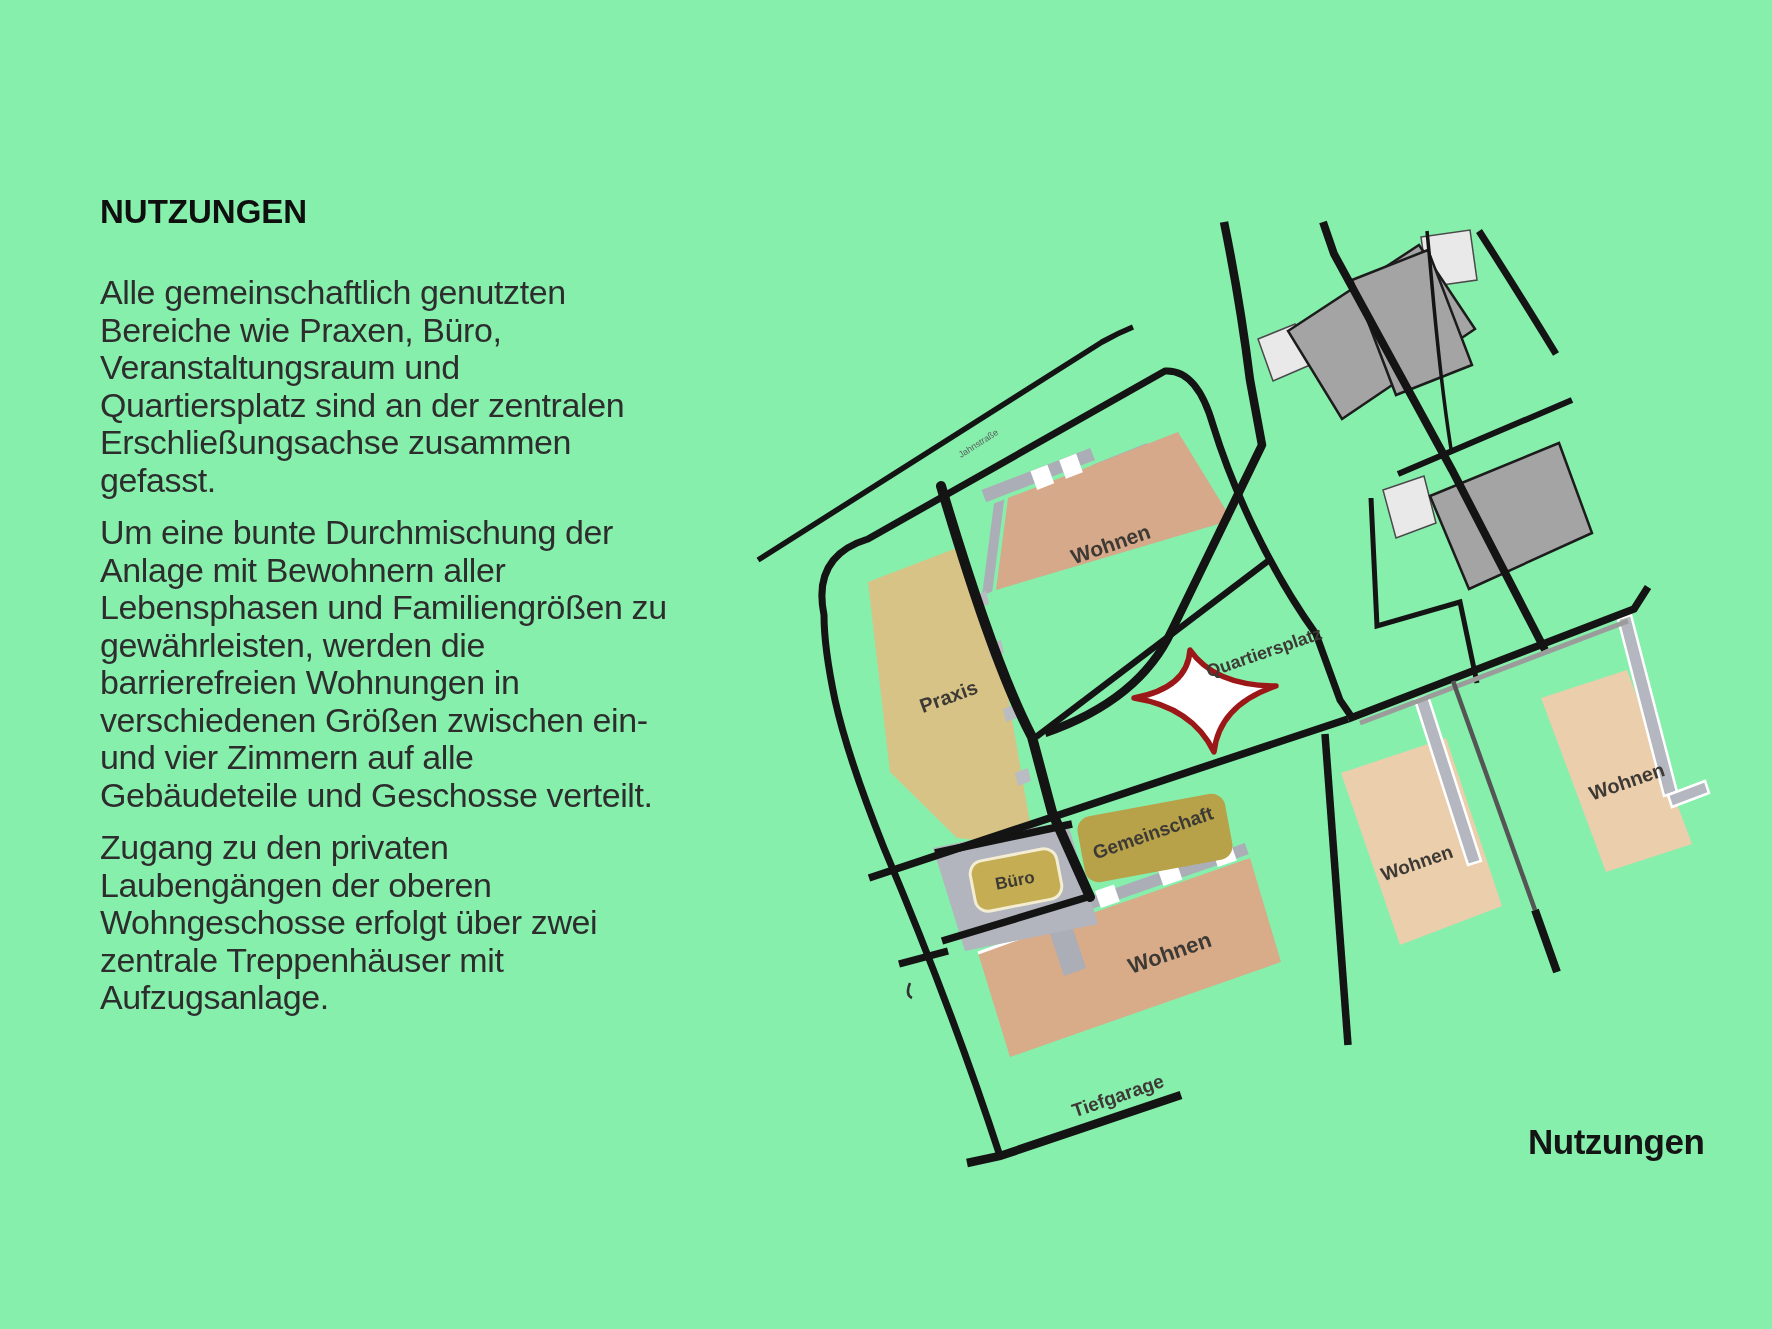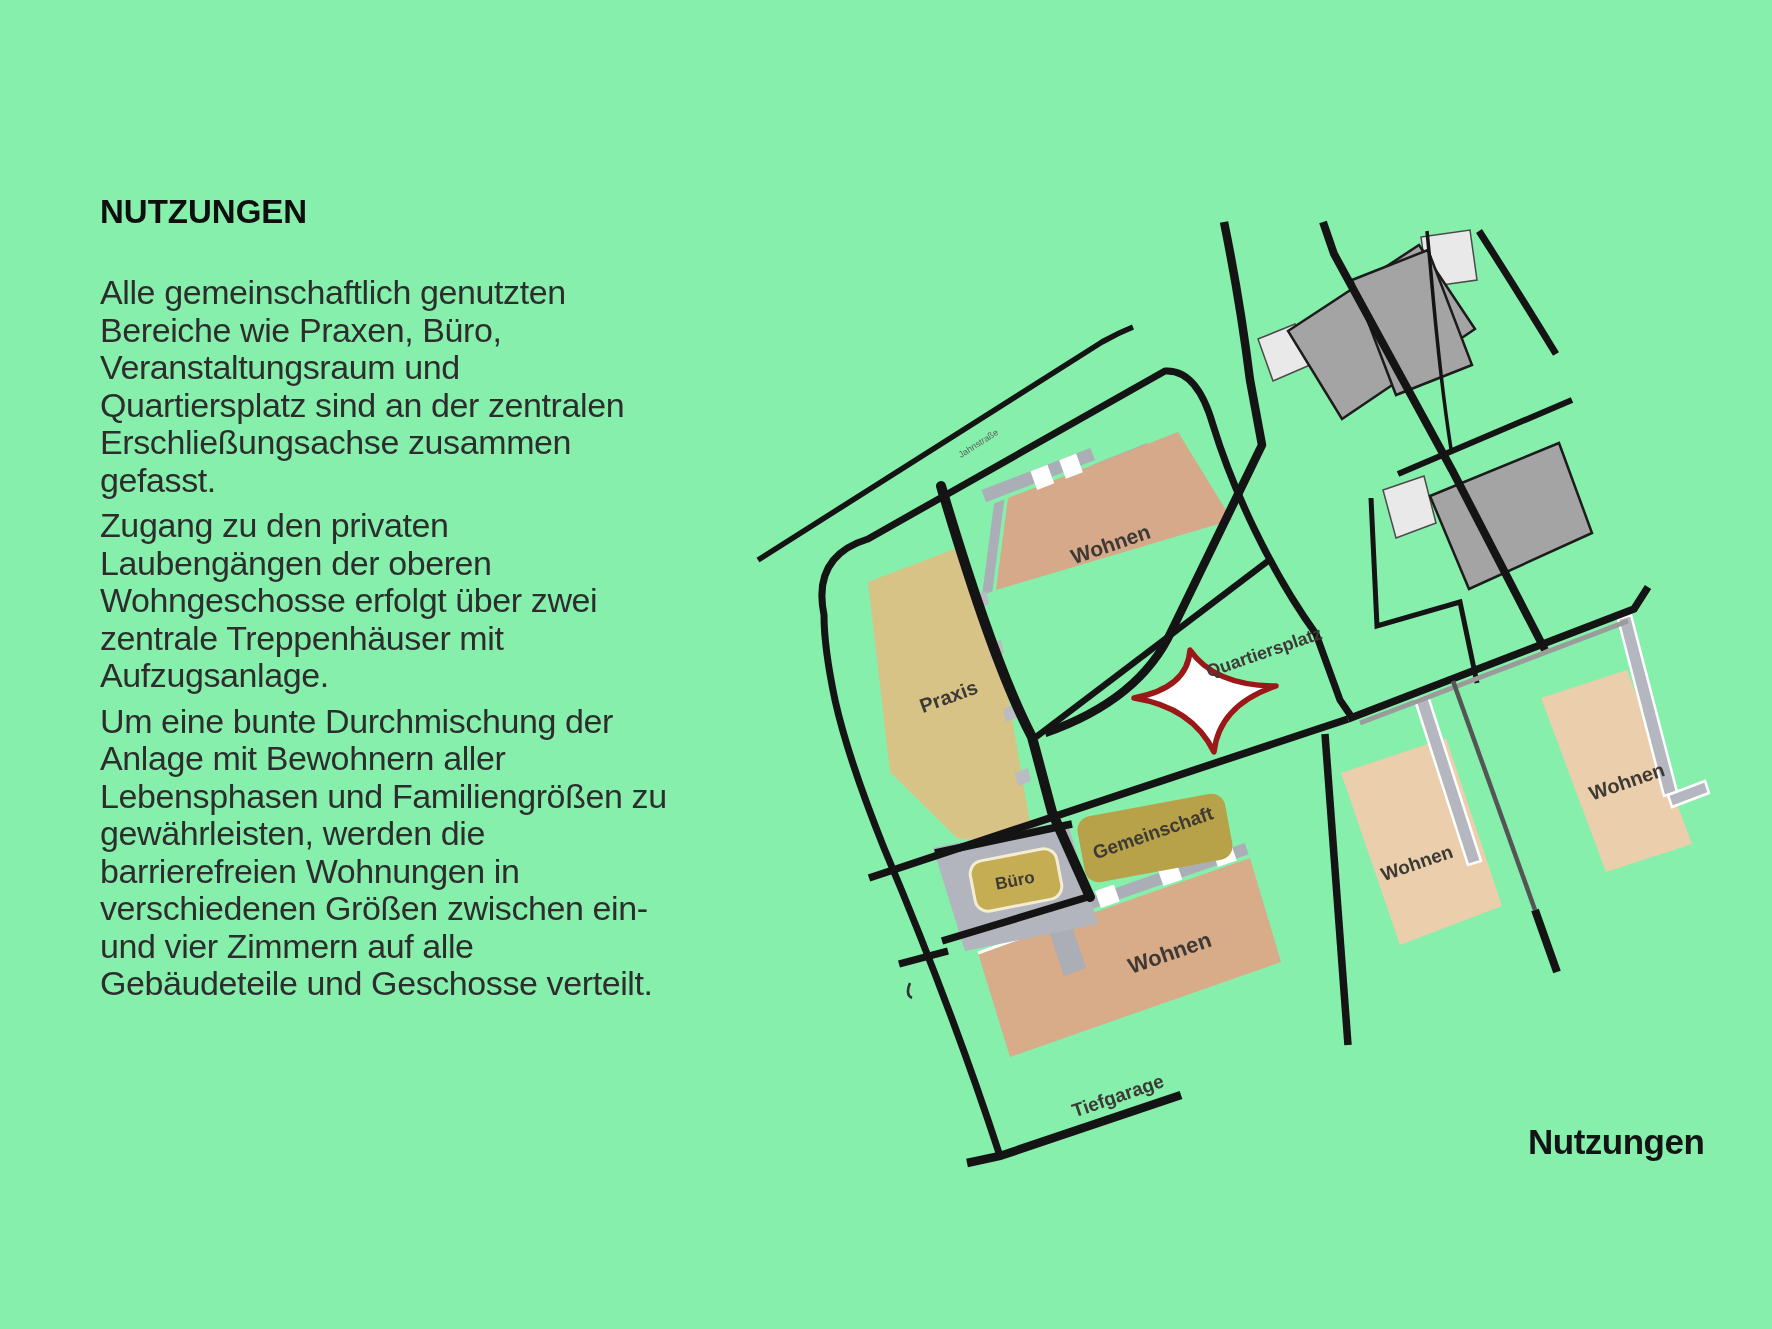--- a/index.html
+++ b/index.html
@@ -1,47 +1,47 @@
 <!DOCTYPE html>
 <html><head>
 <meta charset="utf-8">
 <style>
   html,body{margin:0;padding:0;background:#ffffff;}
   #page{position:relative;width:1772px;height:1329px;background:#86efac;overflow:hidden;
         font-family:"Liberation Sans", sans-serif;}
   #txt{position:absolute;left:100px;top:193px;color:#2d2d2d;font-size:34px;line-height:37.5px;letter-spacing:-0.4px;}
   #txt h1{font-size:33px;color:#0f0f0f;margin:0 0 43.5px 0;letter-spacing:0px;font-weight:bold;line-height:37.5px;}
-  #txt p{margin:8px 0 5px 0;}
+  #txt p{margin:15px 0 5px 0;}
   svg{position:absolute;left:0;top:0;}
   .lbl{font-family:"Liberation Sans", sans-serif;font-weight:bold;fill:#3d3a35;}
 </style>
 </head>
 <body>
 <div id="page">
   <div id="txt">
     <h1>NUTZUNGEN</h1>
     <p>Alle gemeinschaftlich genutzten<br>
 Bereiche wie Praxen, Büro,<br>
 Veranstaltungsraum und<br>
 Quartiersplatz sind an der zentralen<br>
 Erschließungsachse zusammen<br>
 gefasst.</p>
-    <p>Zugang zu den privaten<br>
-Laubengängen der oberen<br>
-Wohngeschosse erfolgt über zwei<br>
-zentrale Treppenhäuser mit<br>
-Aufzugsanlage.</p>
     <p>Um eine bunte Durchmischung der<br>
 Anlage mit Bewohnern aller<br>
 Lebensphasen und Familiengrößen zu<br>
 gewährleisten, werden die<br>
 barrierefreien Wohnungen in<br>
 verschiedenen Größen zwischen ein-<br>
 und vier Zimmern auf alle<br>
 Gebäudeteile und Geschosse verteilt.</p>
+    <p>Zugang zu den privaten<br>
+Laubengängen der oberen<br>
+Wohngeschosse erfolgt über zwei<br>
+zentrale Treppenhäuser mit<br>
+Aufzugsanlage.</p>
   </div>
 
   <svg width="1772" height="1329" viewBox="0 0 1772 1329">
 
     <g fill="#abaeb6">
       <polygon points="986.2,502.2 1095,460 1090.2,447.9 981.4,490.1"></polygon>
       <polygon points="1004.3,499.4 992.3,591.4 982.0,595.4 994.0,503.4"></polygon>
       <polygon points="1092,465 1147,443 1159,476 1104,498"></polygon>
     </g>
 

